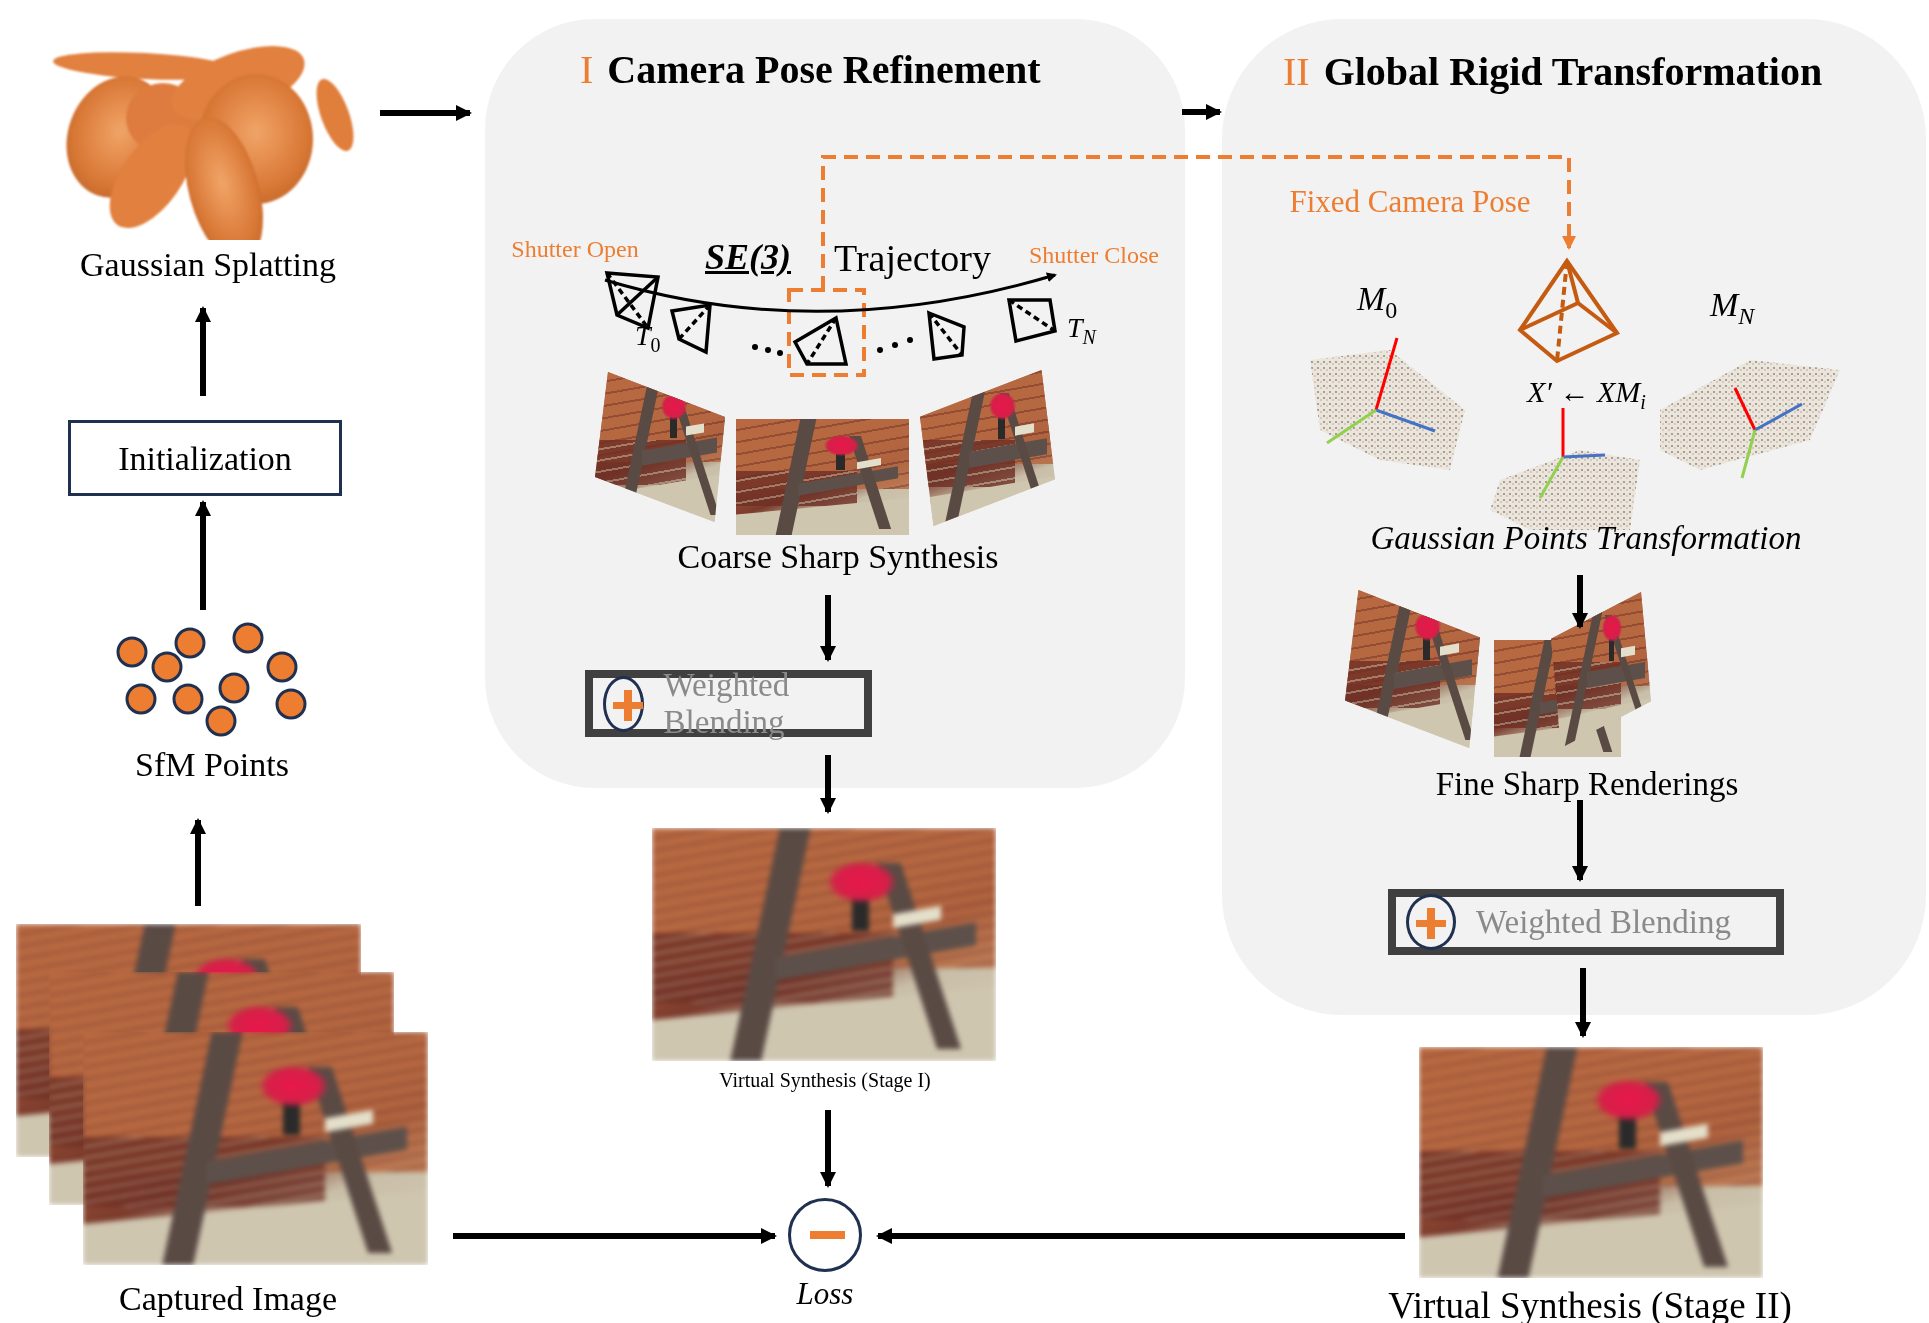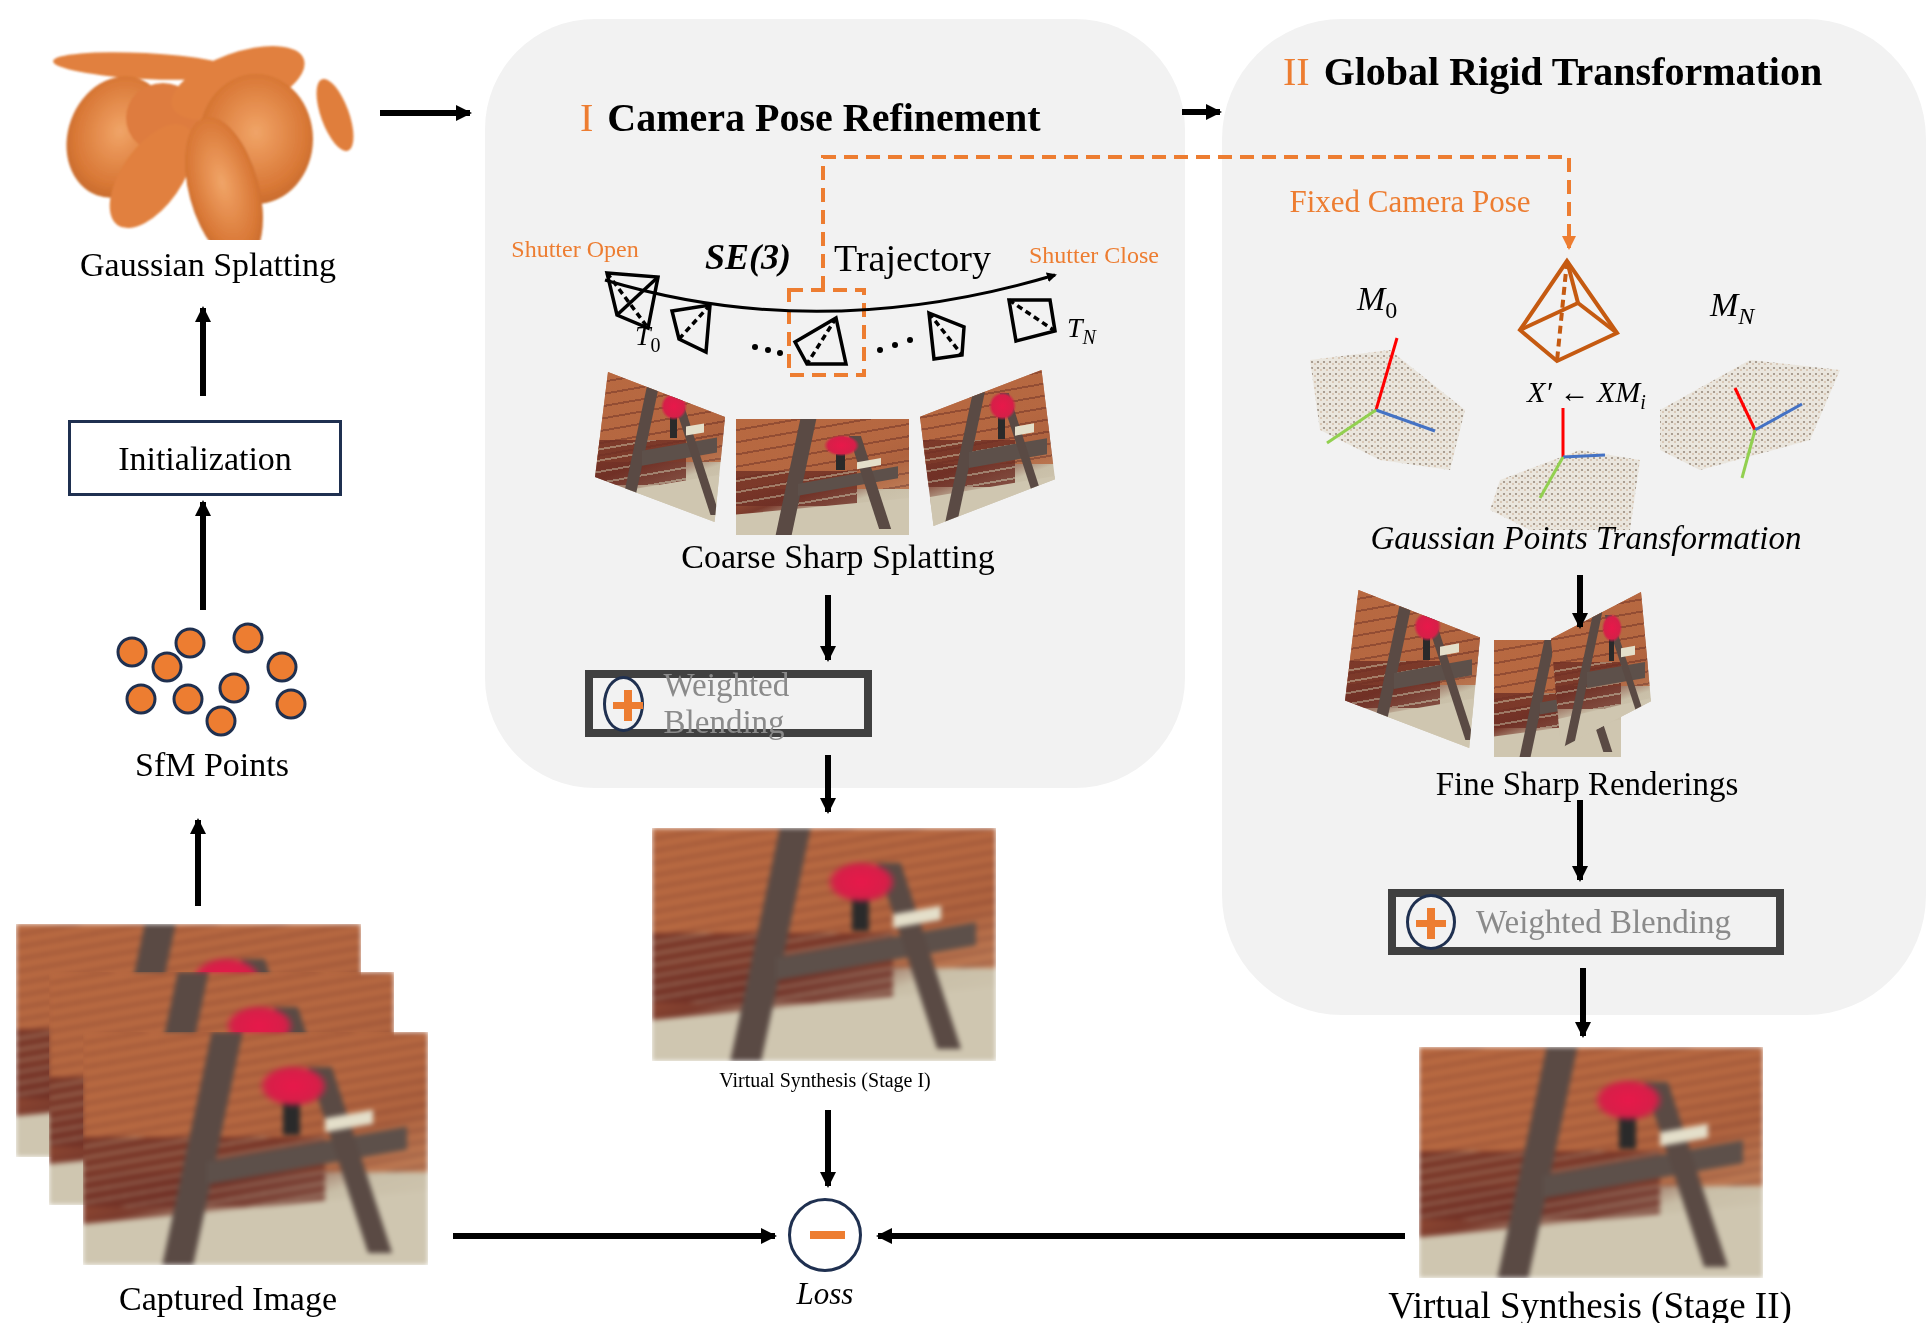--- a/index.html
+++ b/index.html
@@ -28,21 +28,21 @@
   .scene .book { position:absolute; left:70%; top:35%; width:14%; height:6%; background:#e4dfca; transform:skewY(-10deg); }
   .blur .scene { filter:blur(2.5px); }
   svg.overlay { position:absolute; left:0; top:0; width:1929px; height:1323px; pointer-events:none; }
 </style>
 </head>
 <body>
 
 <div class="panel" style="left:485px; top:19px; width:700px; height:769px; border-radius:110px;"></div>
 <div class="panel" style="left:1222px; top:19px; width:704px; height:996px; border-radius:120px;"></div>
 
-<div class="title" style="left:580px; top:50px;margin-top:48px;">
+<div class="title" style="left:580px; top:50px;">
   <span class="num">I</span><span>Camera Pose Refinement</span>
 </div>
 <div class="title" style="left:1283px; top:52px;">
   <span class="num">II</span><span>Global Rigid Transformation</span>
 </div>
 
 <svg class="abs" style="left:50px; top:40px;" width="310" height="200" viewBox="0 0 310 200">
   <defs>
     <radialGradient id="gs" cx="50%" cy="45%" r="60%">
       <stop offset="0%" stop-color="#f0a060"></stop>
@@ -117,21 +117,21 @@
       <div class="leg2"></div>
       <div class="pot"></div>
       <div class="flower"></div>
       <div class="book"></div>
     </div>
   </div>
 <div class="lbl" style="left:228px; top:1282px;">Captured Image</div>
 
 <div class="lbl orange" style="left:575px; top:237px; font-size:24px;">Shutter Open</div>
 <div class="lbl orange" style="left:1094px; top:243px; font-size:24px;">Shutter Close</div>
-<div class="abs" style="left:705px; top:236px; font-size:36px; font-weight:bold; font-style:italic; font-family:'Liberation Serif',serif;">SE(3)</div>
+<div class="abs" style="left:705px; top:236px; font-size:36px; font-weight:bold; font-style:italic; font-family:'Liberation Serif',serif;text-decoration:underline;">SE(3)</div>
 <div class="abs" style="left:834px; top:236px; font-size:38px; font-family:'Liberation Serif',serif;">Trajectory</div>
 <div class="abs" style="left:607px; top:320px; font-size:28px; font-style:italic;margin-left:28px;"><span>T</span><sub style="font-style:normal; font-size:20px;">0</sub></div>
 <div class="abs" style="left:1067px; top:312px; font-size:28px; font-style:italic;"><span>T</span><sub style="font-size:20px;">N</sub></div>
 
 <div class="photo" style="left:595px; top:372px; width:130px; height:150px; clip-path:polygon(10% 0,100% 30%,92% 100%,0 70%);">
     <div class="scene">
       <div class="wall"></div>
       <div class="lowwall"></div>
       <div class="floor"></div>
       <div class="leg1"></div>
@@ -161,21 +161,21 @@
       <div class="lowwall"></div>
       <div class="floor"></div>
       <div class="leg1"></div>
       <div class="bench"></div>
       <div class="leg2"></div>
       <div class="pot"></div>
       <div class="flower"></div>
       <div class="book"></div>
     </div>
   </div>
-<div class="lbl" style="left:838px; top:540px;">Coarse Sharp Splatting</div>
+<div class="lbl" style="left:838px; top:540px;">Coarse Sharp Synthesis</div>
 
 <div class="blend" style="left:585px; top:670px; width:287px; height:67px;">
   <div class="circ"></div>
   <span class="txt">Weighted Blending</span>
 </div>
 
 <div class="photo blur" style="left:652px; top:828px; width:344px; height:233px;">
     <div class="scene">
       <div class="wall"></div>
       <div class="lowwall"></div>

